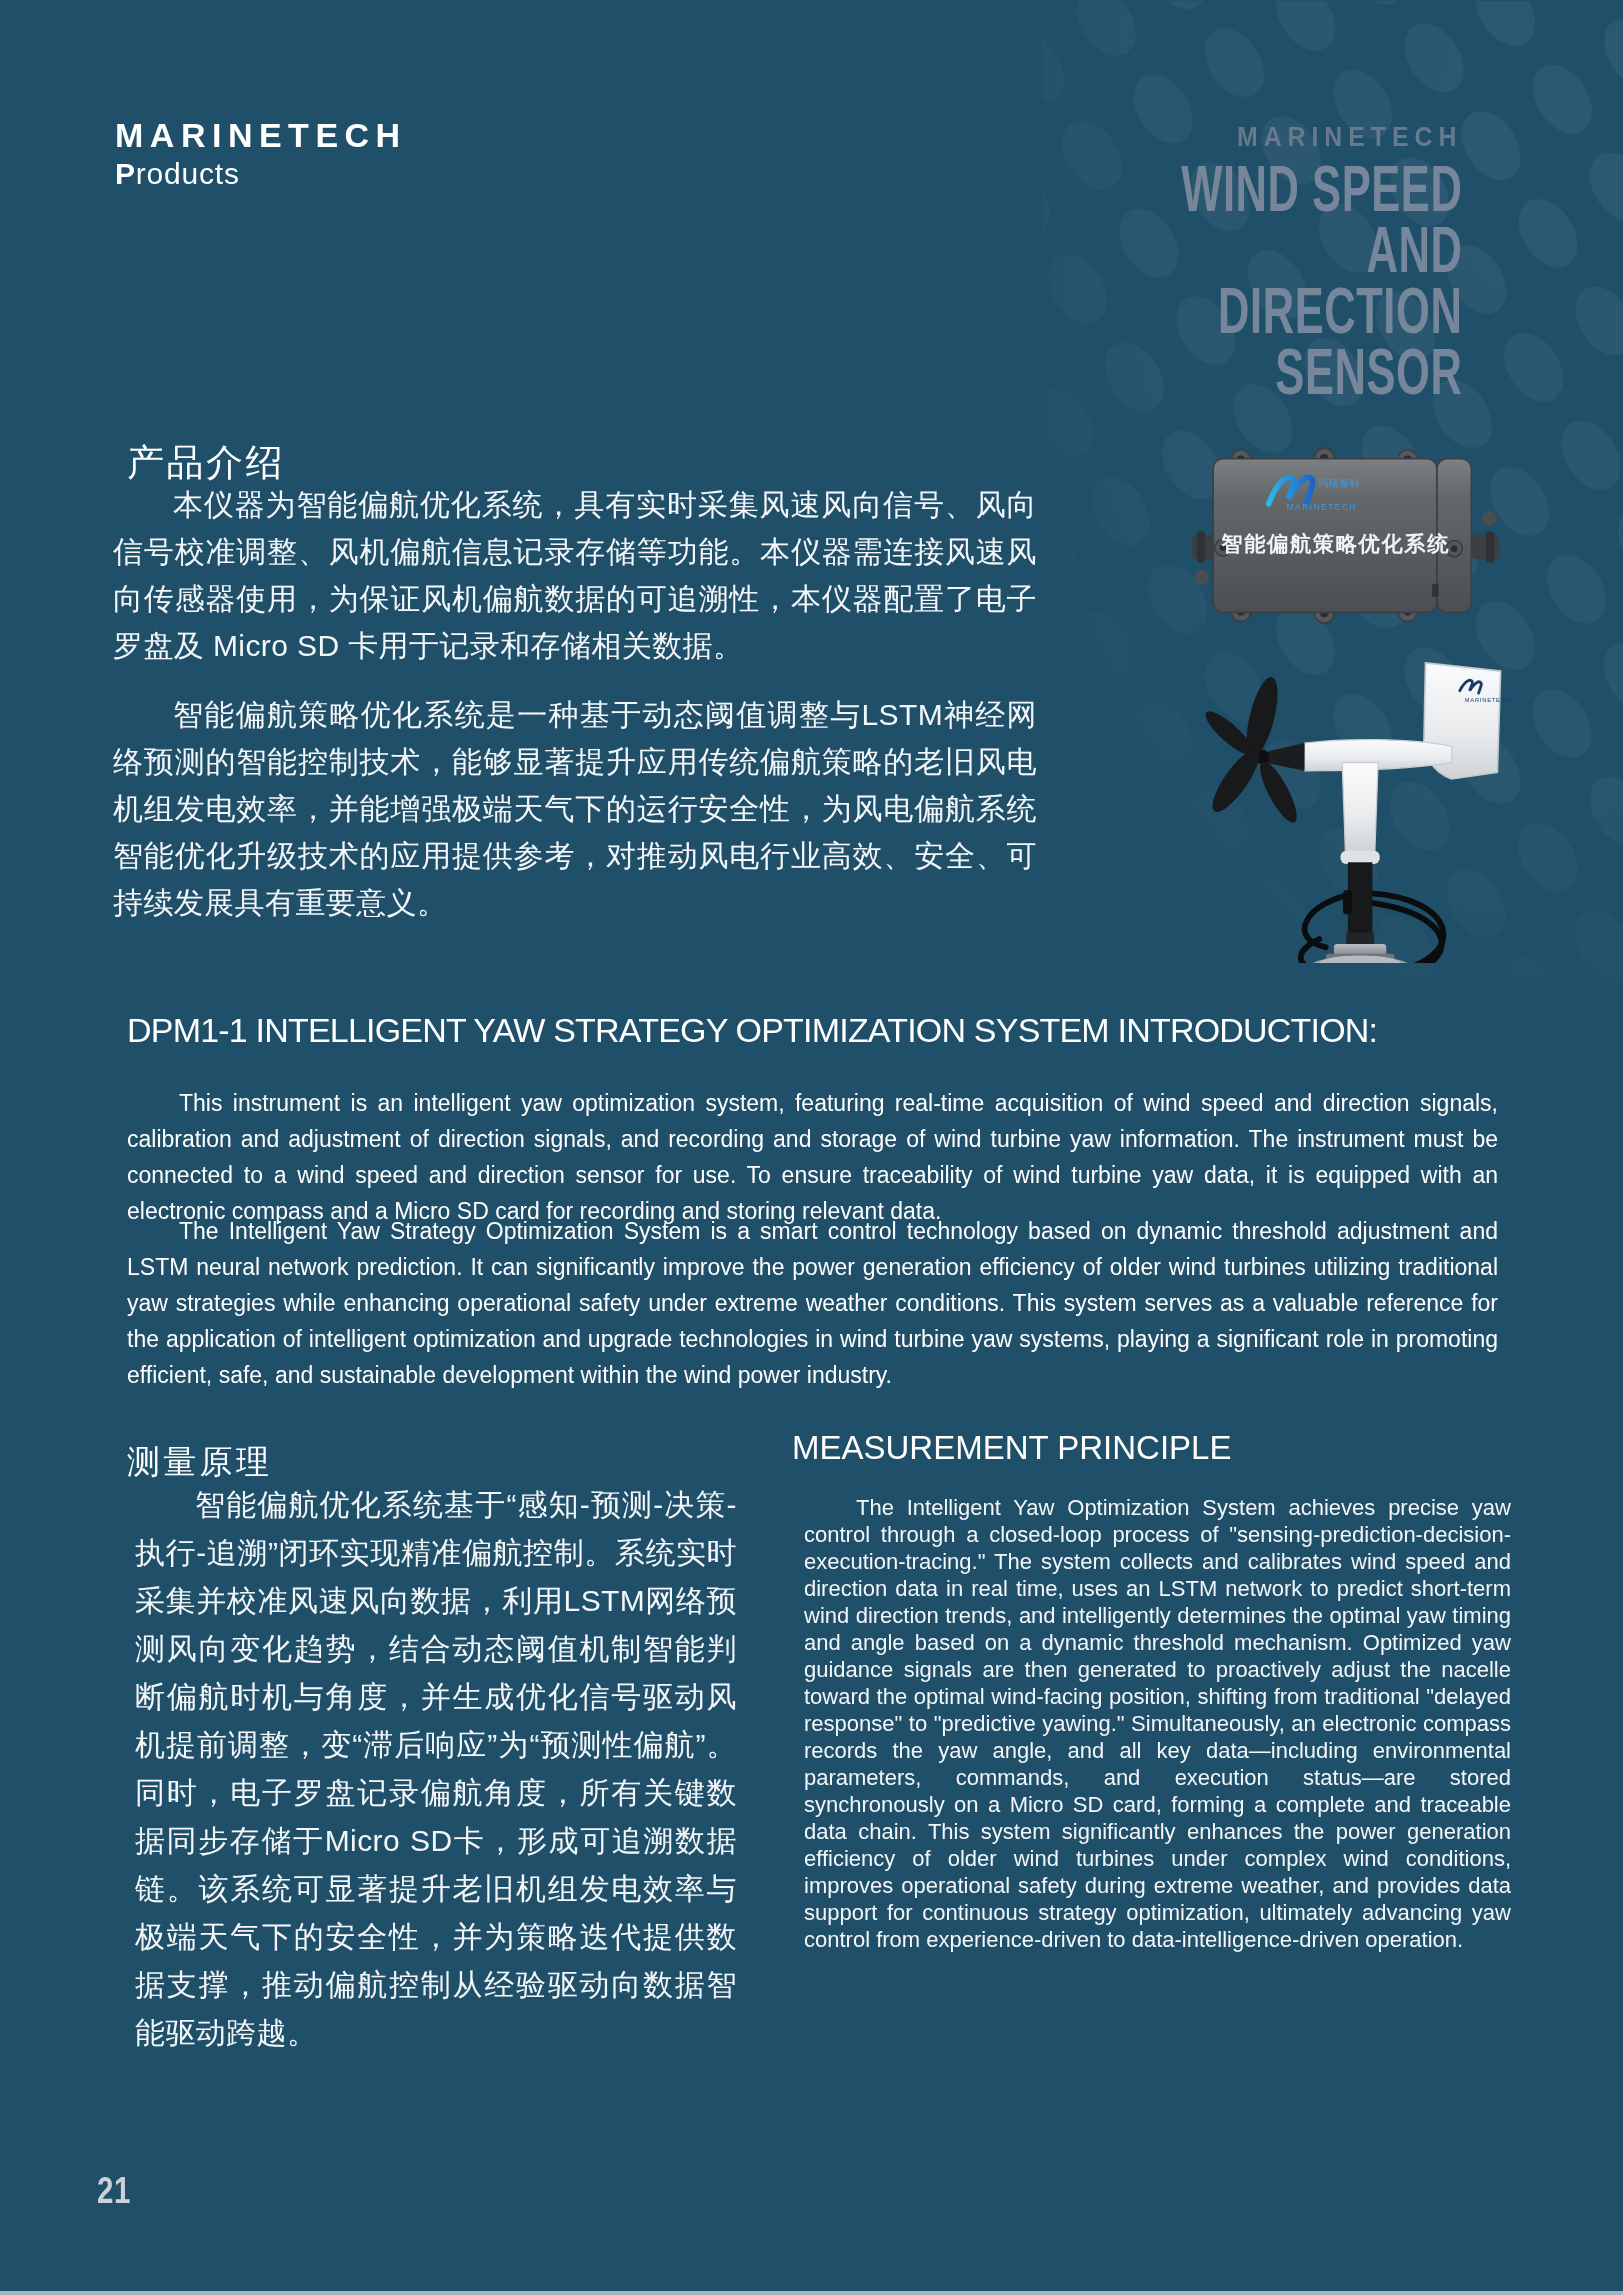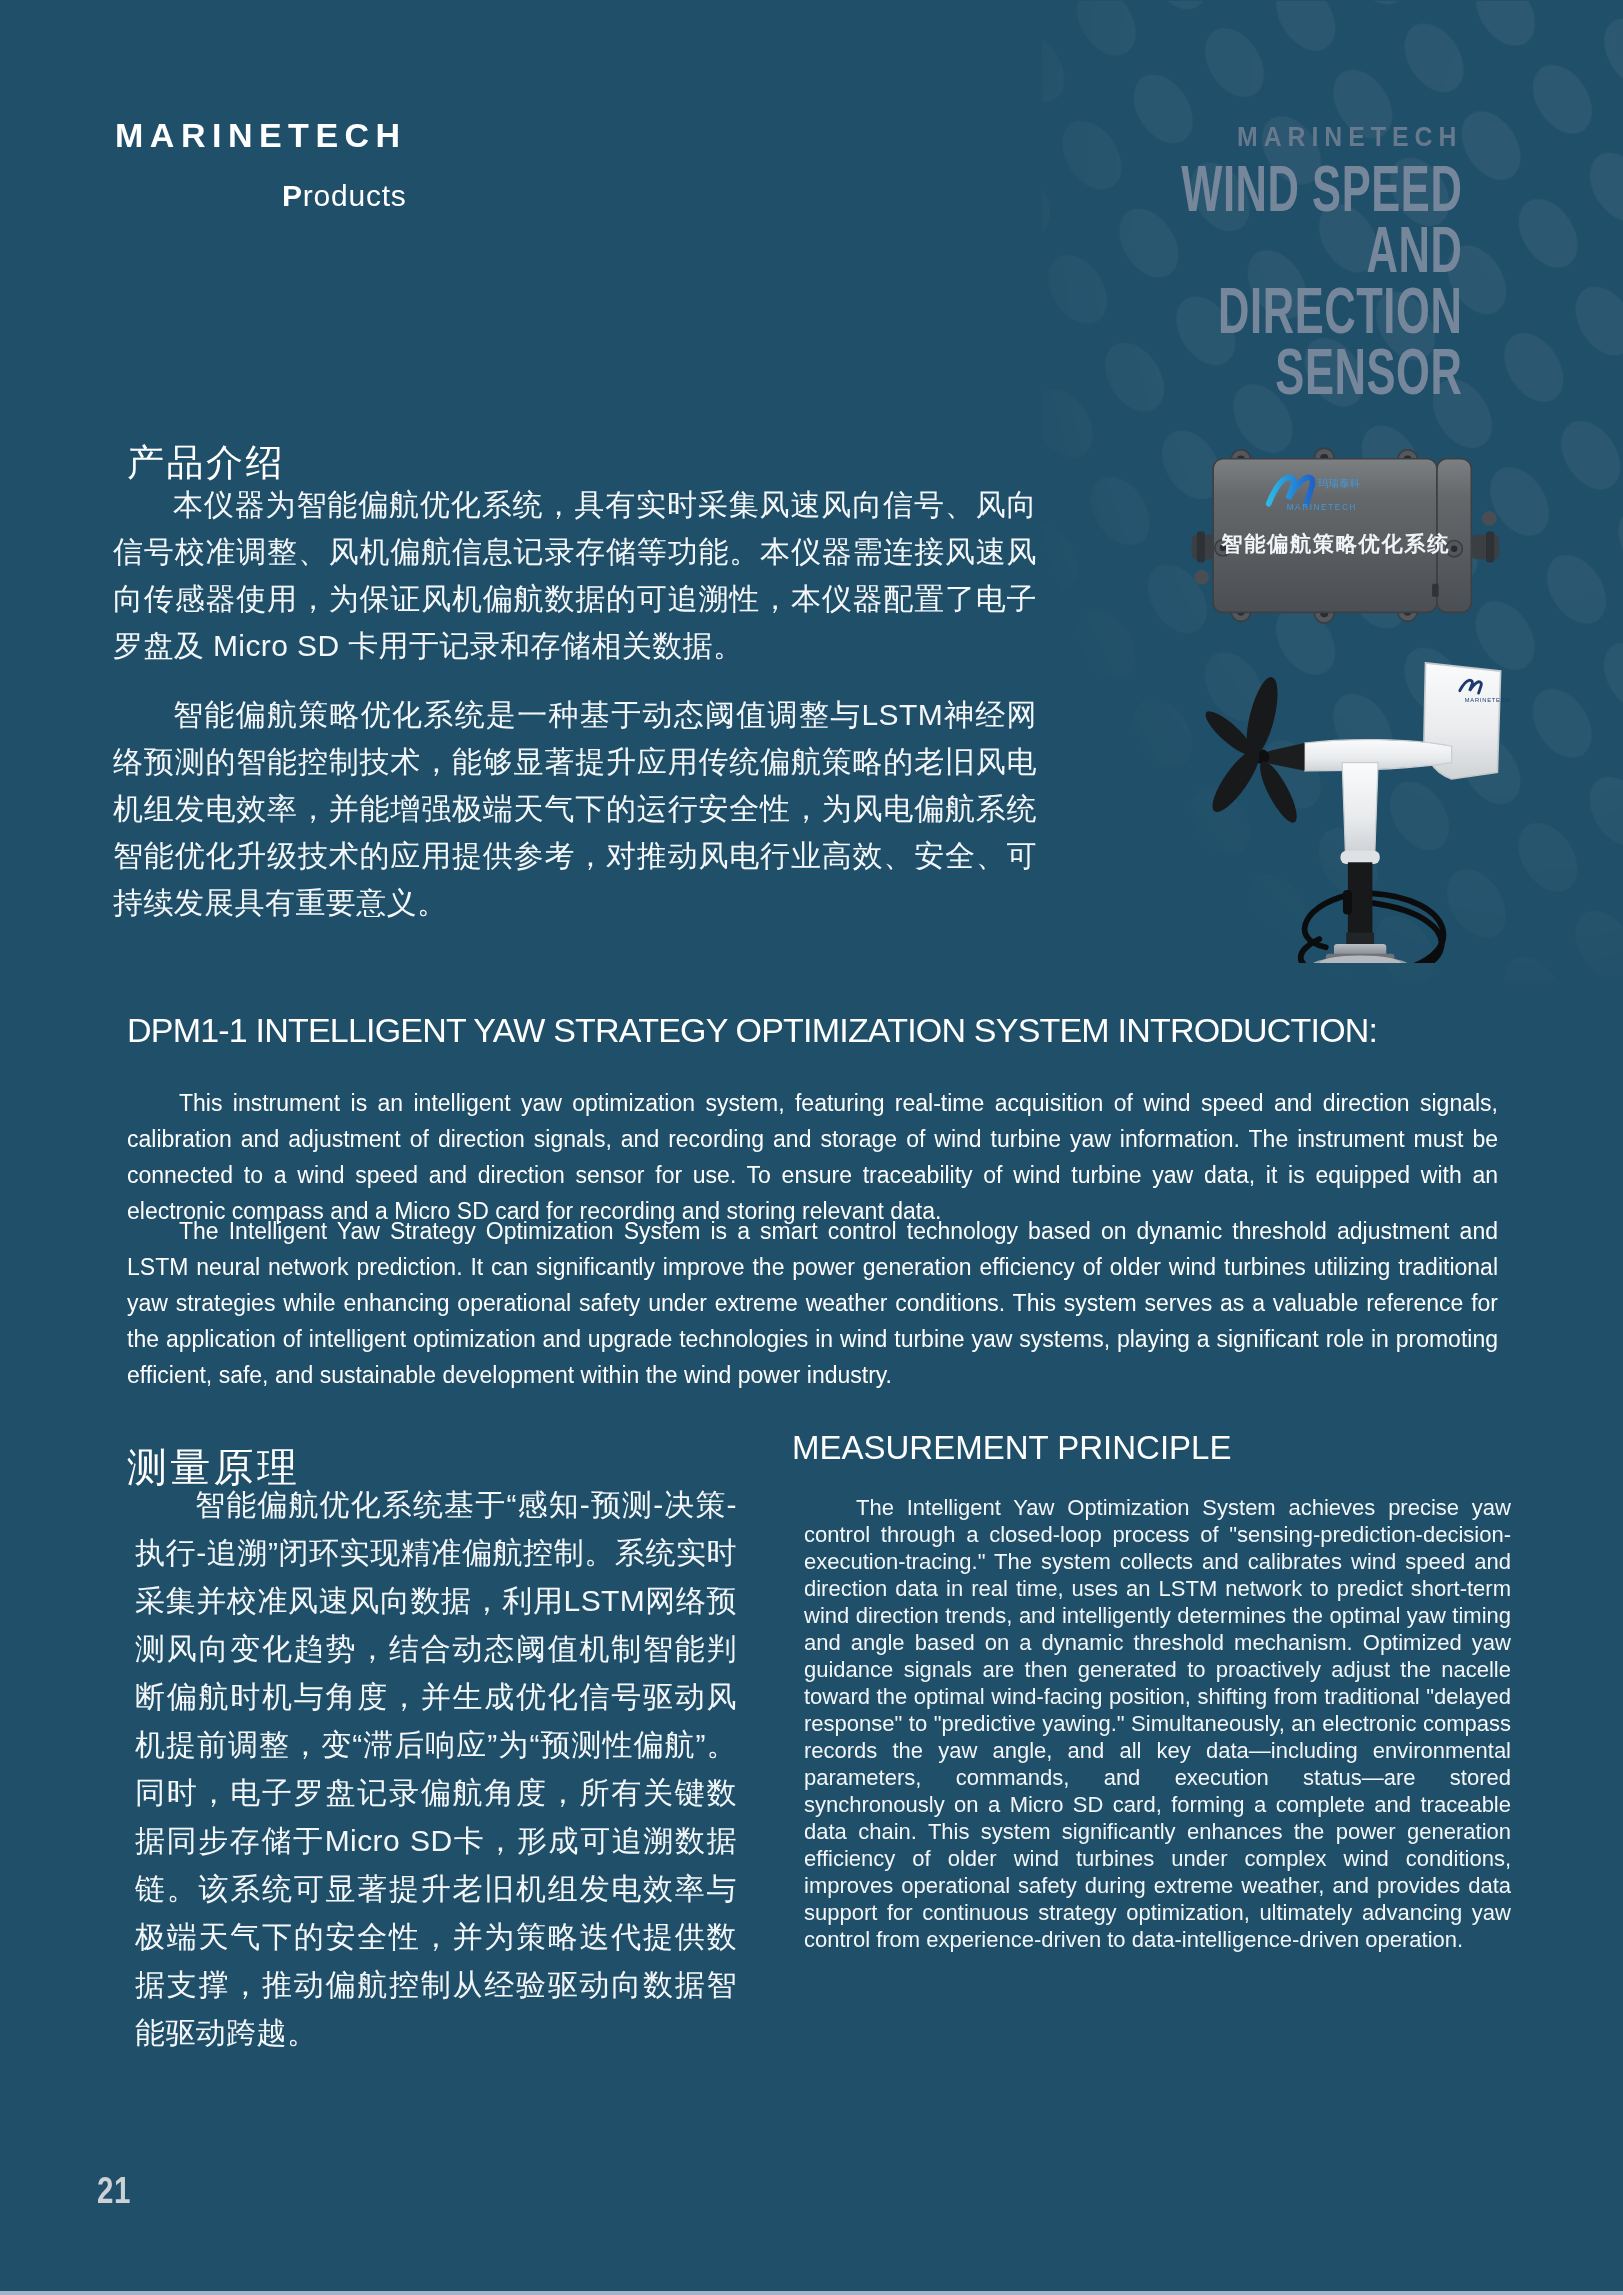--- a/index.html
+++ b/index.html
@@ -10,41 +10,41 @@
     overflow:hidden;
     font-family:"Liberation Sans","DejaVu Sans",sans-serif;
     color:#ffffff;
     padding-left:24px;
   }
   
   .halftone{position:absolute;top:0;right:0;width:605px;height:982px;pointer-events:none;}
   
   .brand-left{position:absolute;left:115px;top:117px;}
   .brand-name{font-size:34px;font-weight:700;letter-spacing:6.5px;color:#ffffff;line-height:36px;}
-  .brand-sub{font-size:30px;font-weight:400;color:#ffffff;line-height:33px;margin-top:26px;letter-spacing:0.8px;text-align:right;}
+  .brand-sub{font-size:30px;font-weight:400;color:#ffffff;line-height:33px;margin-top:4px;letter-spacing:0.8px;}
   .brand-sub::first-letter{font-weight:700;}
   .banner-right{position:absolute;right:185px;top:123px;text-align:right;}
   .banner-brand{display:block;font-size:27px;font-weight:700;letter-spacing:6.5px;color:#67798D;line-height:29.5px;margin-bottom:6.5px;transform:scaleX(0.92);transform-origin:100% 50%;}
   .banner-line{display:block;font-size:64px;font-weight:700;color:#76879B;line-height:61px;letter-spacing:0.8px;transform:scaleX(0.68);transform-origin:100% 50%;white-space:nowrap;}
   
   .zh-title{position:absolute;left:127px;top:330px;font-size:39px;font-weight:700;letter-spacing:0.8px;line-height:46px;}
   .zh-section{position:absolute;left:127px;top:407px;font-size:37px;font-weight:400;letter-spacing:2.5px;line-height:49px;}
   .zh-p{position:absolute;left:113px;width:924px;font-size:30px;line-height:47px;text-align:justify;text-indent:2em;color:#f4f7f9;letter-spacing:0.4px;margin:0;}
   .zh-p1{top:481px;}
   .zh-p2{top:691px;}
   
   .box-img{position:absolute;left:1190px;top:440px;}
   .sensor-img{position:absolute;left:1182px;top:648px;}
   
   .en-heading{position:absolute;left:127px;top:1011px;font-size:34px;font-weight:400;letter-spacing:-0.8px;line-height:39px;white-space:nowrap;}
   .en-p{position:absolute;left:127px;width:1371px;font-size:23px;line-height:36px;text-align:justify;text-indent:52px;color:#ffffff;margin:0;}
   .en-p1{top:1085px;}
   .en-p2{top:1213px;}
   
-  .m-zh-heading{position:absolute;left:127px;top:1409px;font-size:40px;font-weight:400;letter-spacing:3.3px;line-height:51px;}
+  .m-zh-heading{position:absolute;left:127px;top:1409px;font-size:33px;font-weight:400;letter-spacing:3.3px;line-height:51px;}
   .m-zh-p{position:absolute;left:127px;top:1473px;width:602px;font-size:30px;line-height:48px;text-align:justify;text-indent:2em;color:#f4f7f9;letter-spacing:0.4px;margin:8px;}
   .m-en-heading{position:absolute;left:792px;top:1428px;font-size:33px;font-weight:400;letter-spacing:0px;line-height:39px;white-space:nowrap;}
   .m-en-p{position:absolute;left:792px;top:1482px;width:707px;font-size:22px;line-height:27px;text-align:justify;text-indent:52px;color:#f4f7f9;margin:12px;}
   
   .page-num{position:absolute;left:97px;top:2170px;font-size:36px;font-weight:700;color:#ccd1d6;transform:scaleX(0.82);transform-origin:0 50%;letter-spacing:0.8px;}
   .bottom-strip{position:absolute;left:0;bottom:0;width:100%;height:4.1px;background:#9FB4C4;}
 </style>
 </head>
 <body>
 

